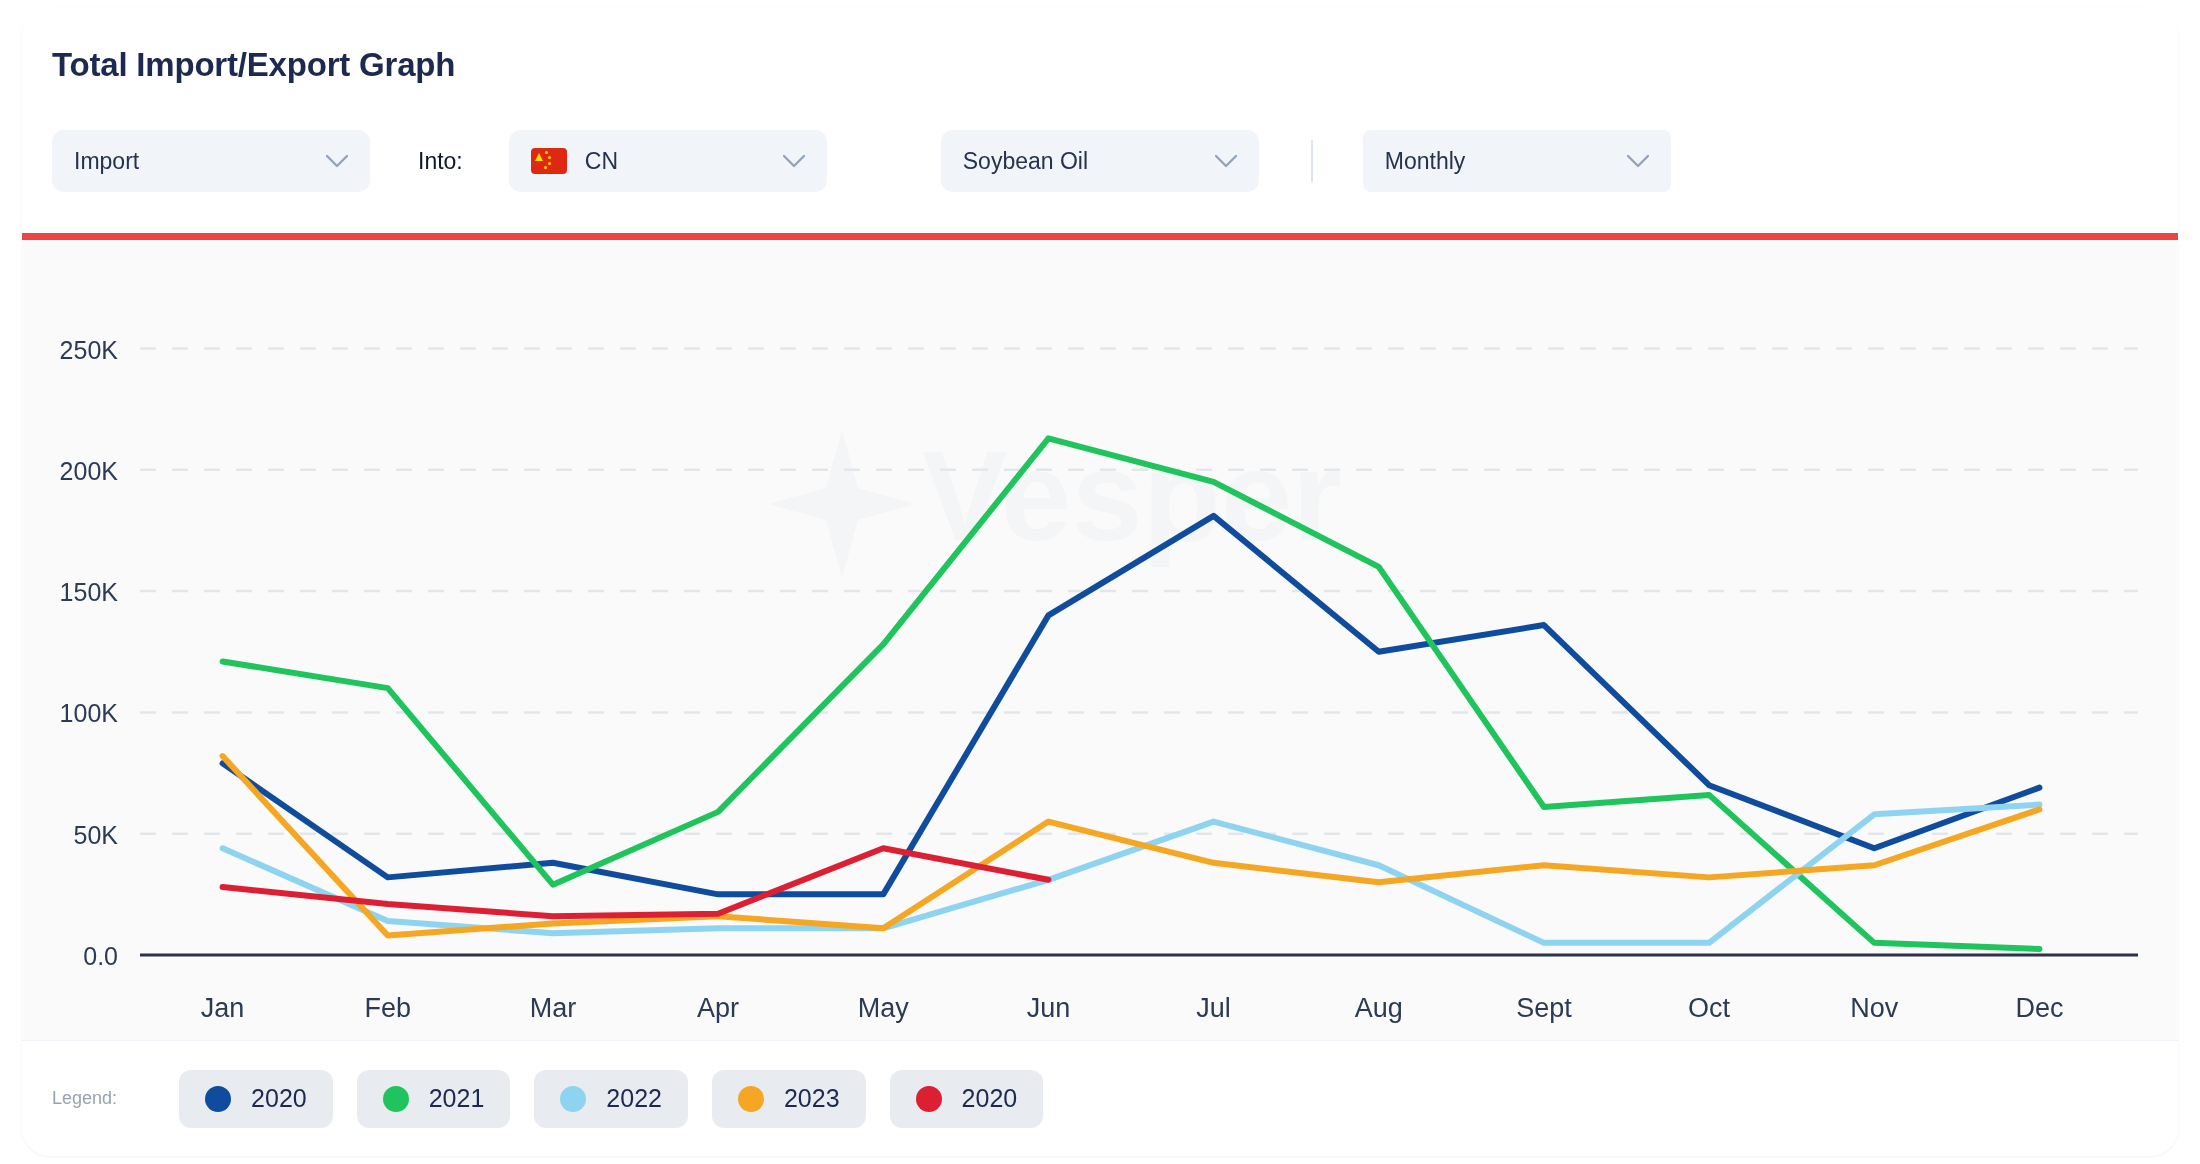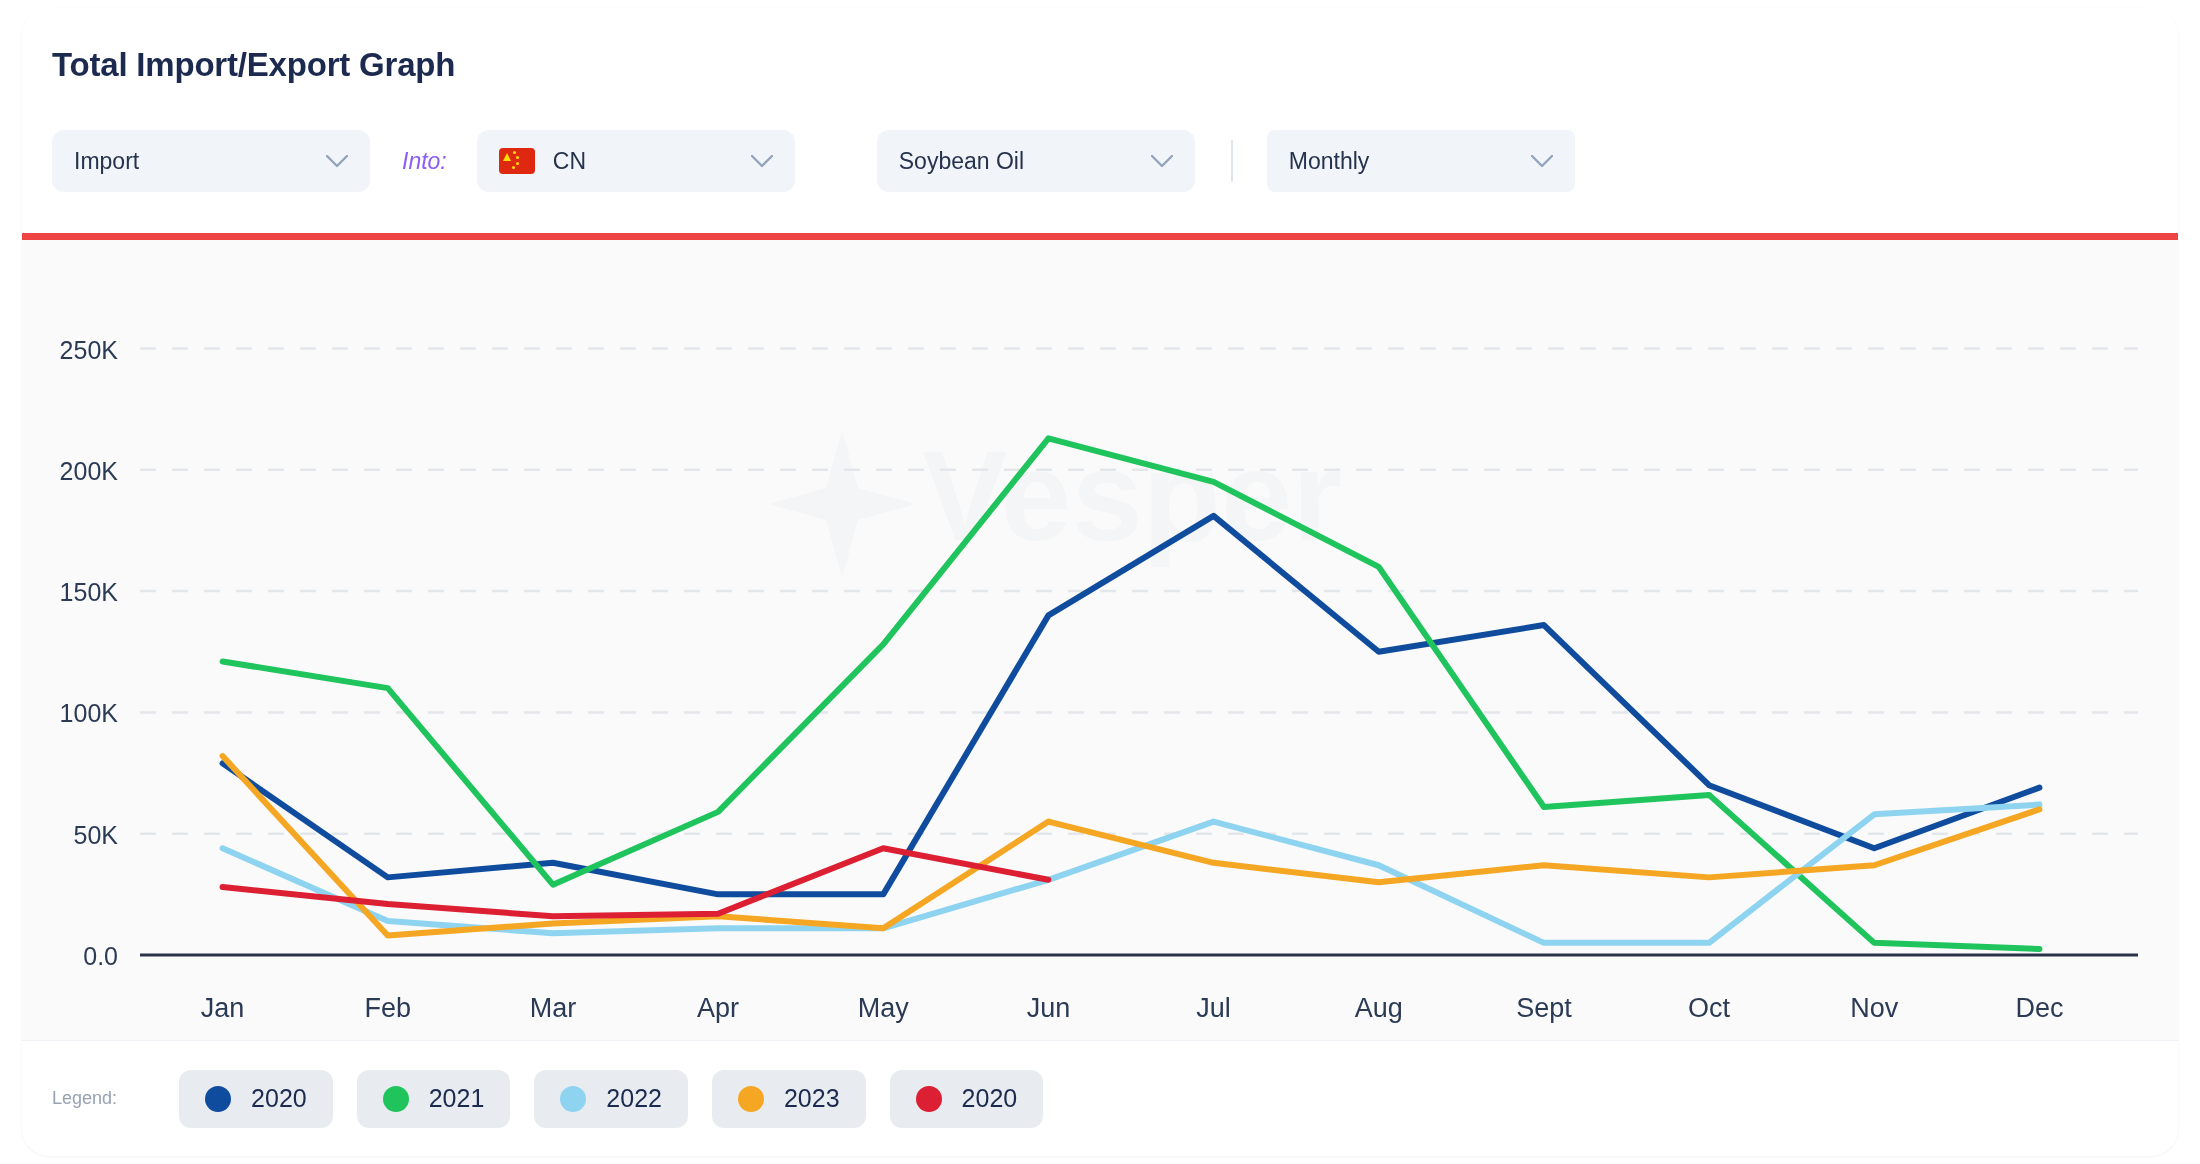--- a/index.html
+++ b/index.html
@@ -15,36 +15,36 @@
     box-shadow:0 1px 3px rgba(16,24,40,.06);
   }
   .header{
     position:absolute;left:0;top:0;width:100%;height:232px;background:#ffffff;
     border-bottom:7px solid #ef4444;box-sizing:border-box;
   }
   .title{
     position:absolute;left:30px;top:38px;
     font-size:33px;font-weight:700;color:#1b2a4e;letter-spacing:-0.2px;
   }
-  .controls{position:absolute;left:30px;top:122px;display:flex;align-items:center;gap:0;}
+  .controls{position:absolute;left:30px;top:122px;display:flex;align-items:center;gap:16px;}
   .select{
     height:62px;background:#f1f4f9;border-radius:12px;
     display:flex;align-items:center;padding:0 22px;box-sizing:border-box;
     color:#26334d;font-size:23px;cursor:pointer;user-select:none;
   }
   .select .val{flex:0 0 auto;}
   .chev{margin-left:auto;padding-left:26px;display:flex;align-items:center;}
   .chev svg{display:block;}
   #sel-type{width:318px;}
   #sel-country{width:318px;}
   #sel-commodity{width:318px;margin-left:36px;}
   #sel-freq{width:308px;border-radius:8px;}
   #sel-unit{width:322px;}
   .into-label{
-    margin:0 30px 0 32px;font-size:23px;color:#8b5cf6;font-weight:400;font-style:italic;
+    margin:0 30px 0 32px;font-size:23px;color:#0f172a;font-weight:400;
   }
   .flag{
     width:36px;height:26px;border-radius:4px;background:#de2910;
     margin-right:18px;position:relative;flex:0 0 auto;overflow:hidden;
   }
   .flag .s1{position:absolute;left:4px;top:5px;width:0;height:0;
     border-left:4px solid transparent;border-right:4px solid transparent;
     border-bottom:8px solid #ffde00;}
   .flag .s2,.flag .s3,.flag .s4,.flag .s5{
     position:absolute;width:3px;height:3px;background:#ffde00;border-radius:50%;}

